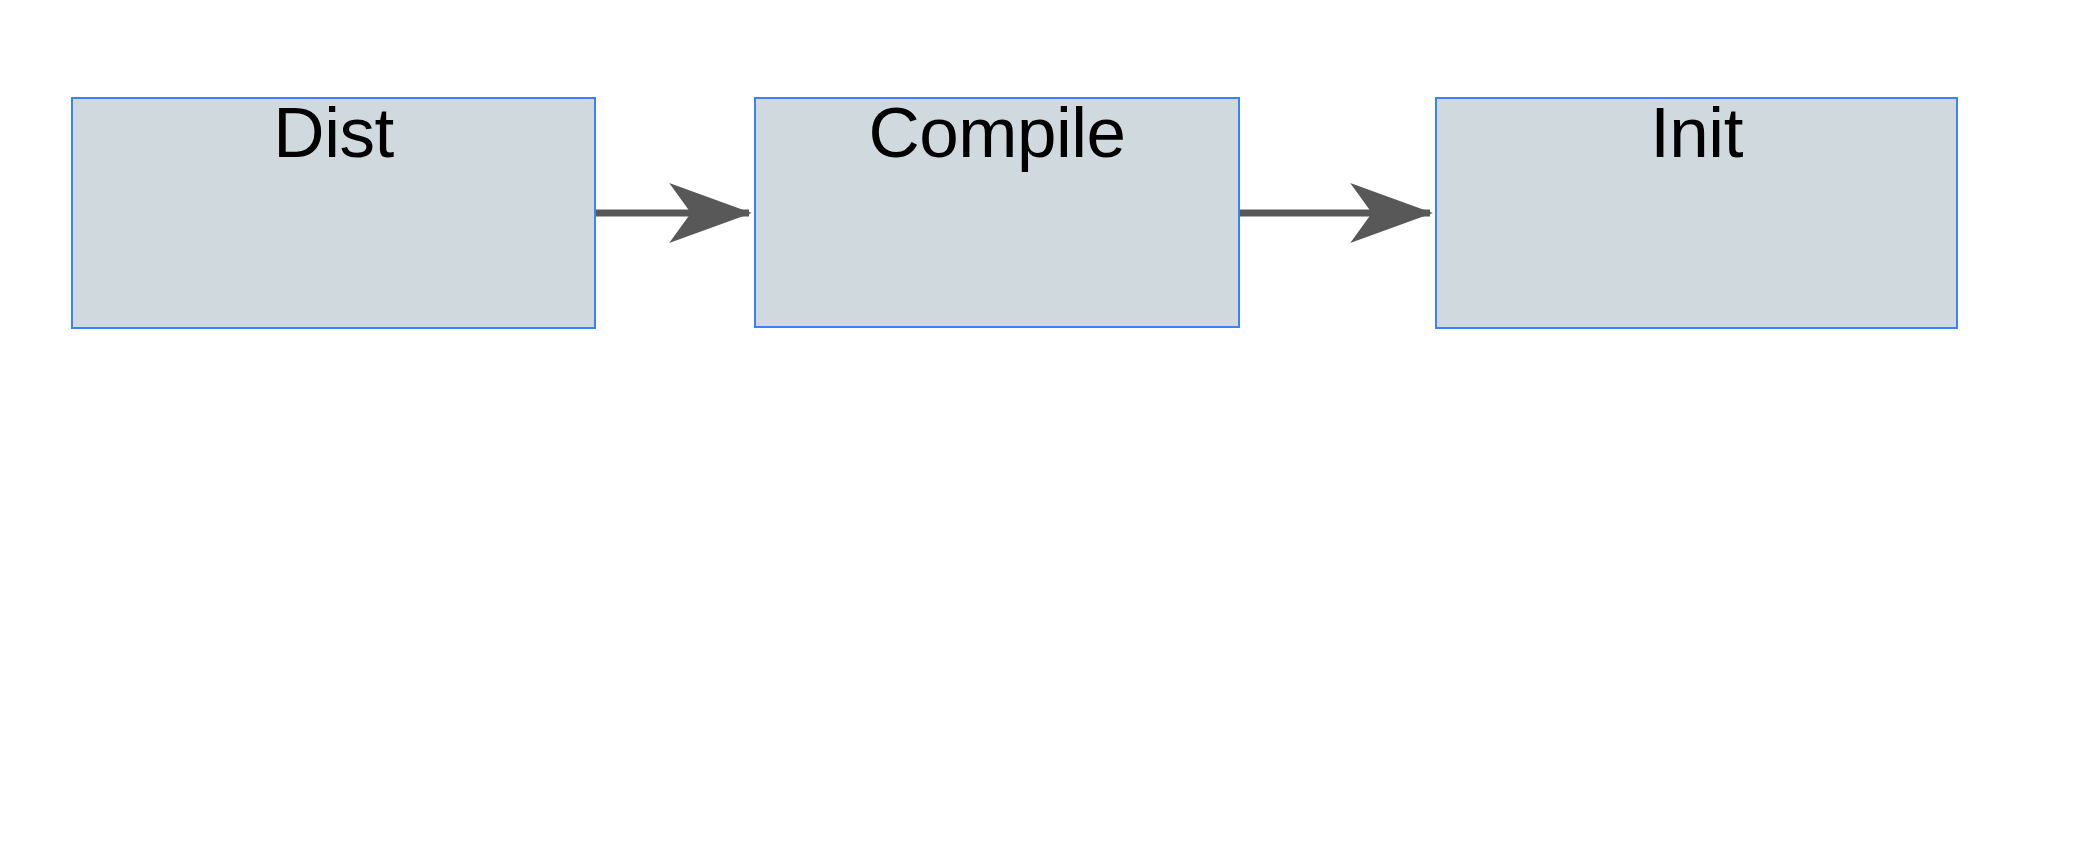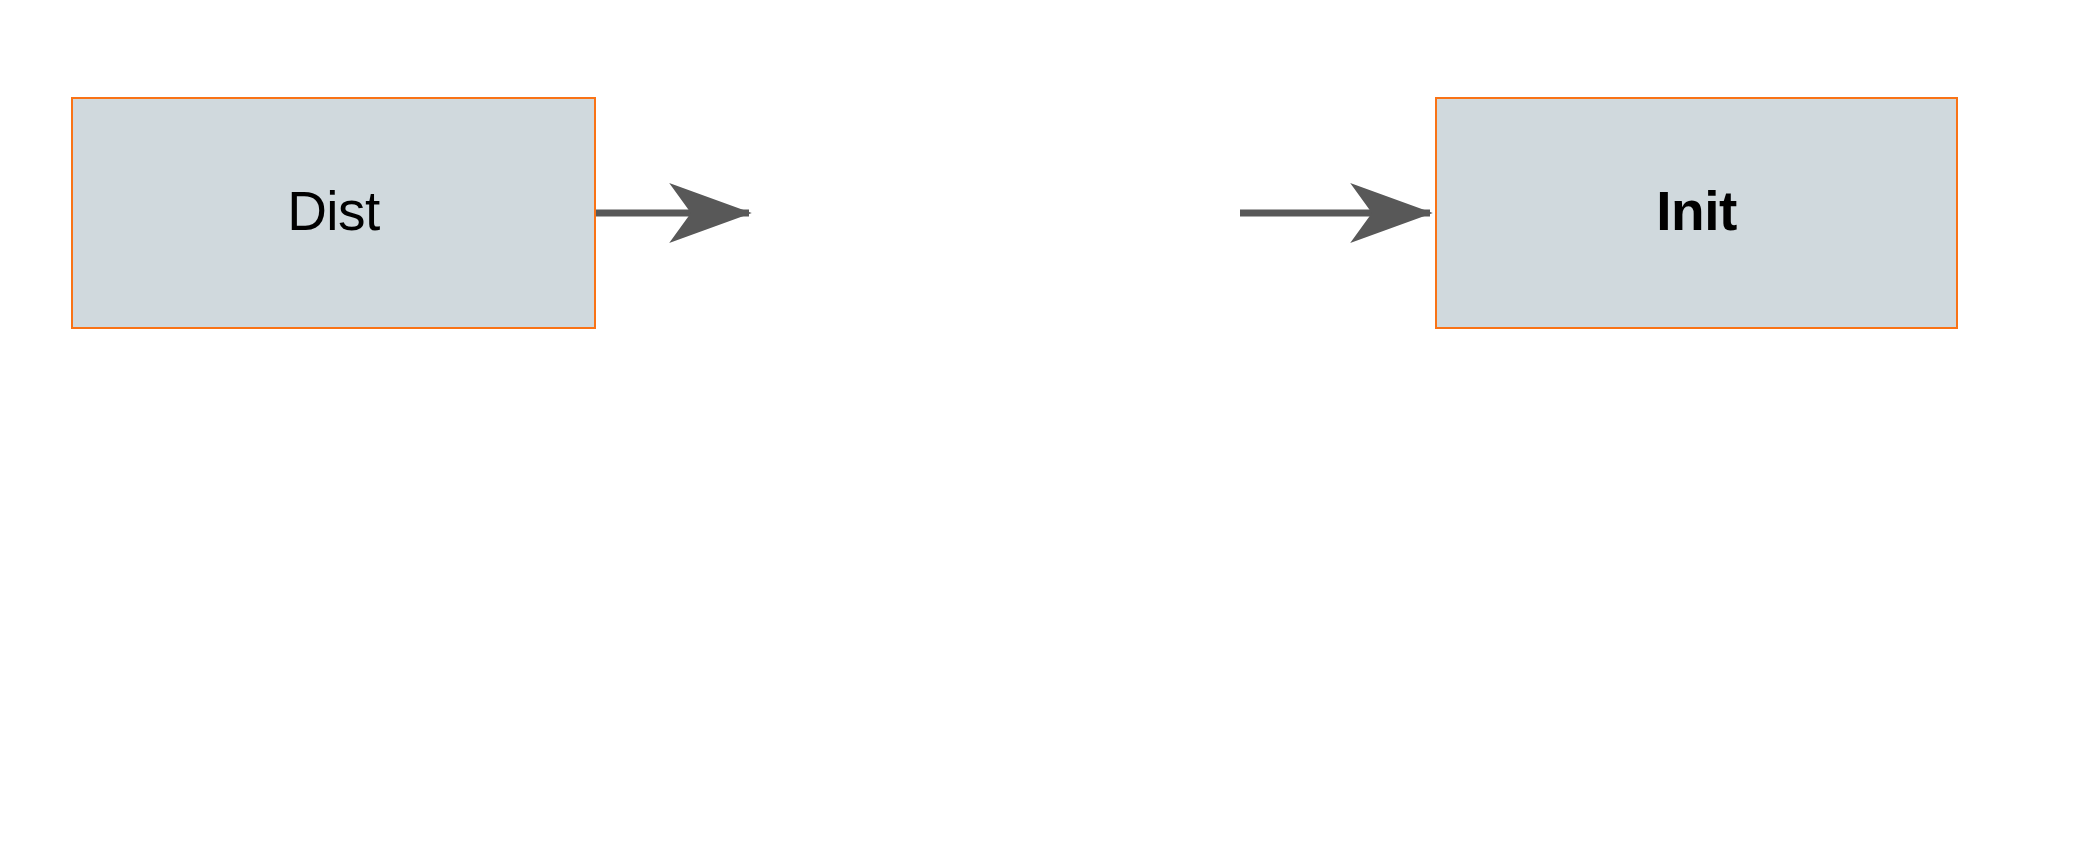--- a/index.html
+++ b/index.html
@@ -15,27 +15,26 @@
     position: relative;
     width: 2078px;
     height: 848px;
     background: #ffffff;
     overflow: hidden;
   }
   .node {
     position: absolute;
     box-sizing: border-box;
     background: #d0d9dd;
-    border: 2px solid #f97316;
+    border: 2px solid #3b82f6;
     display: flex;
-    align-items: center;
     justify-content: center;
     color: #000000;
     font-family: "Liberation Sans", sans-serif;
-    font-size: 55px;
+    font-size: 71px;
     font-weight: 400;
     line-height: 1;
     letter-spacing: -0.5px;
     white-space: nowrap;
     user-select: none;
   }
   .node-label {
     display: block;
     transform: translateY(-2px);
   }
@@ -73,19 +72,22 @@
     </g>
   </svg>
 
   <div class="edge-hit" style="left:596px; top:191px; width:158px;"></div>
   <div class="edge-hit" style="left:1240px; top:191px; width:195px;"></div>
 
   <div class="node" style="left:71px; top:97px; width:525px; height:232px;">
     <span class="node-label">Dist</span>
   </div>
 
+  <div class="node" style="left:754px; top:97px; width:486px; height:231px;">
+    <span class="node-label">Compile</span>
+  </div>
 
-  <div class="node" style="left:1435px; top:97px; width:523px; height:232px;font-weight:bold;">
+  <div class="node" style="left:1435px; top:97px; width:523px; height:232px;">
     <span class="node-label">Init</span>
   </div>
 
 
 </div>
 
 </body></html>

